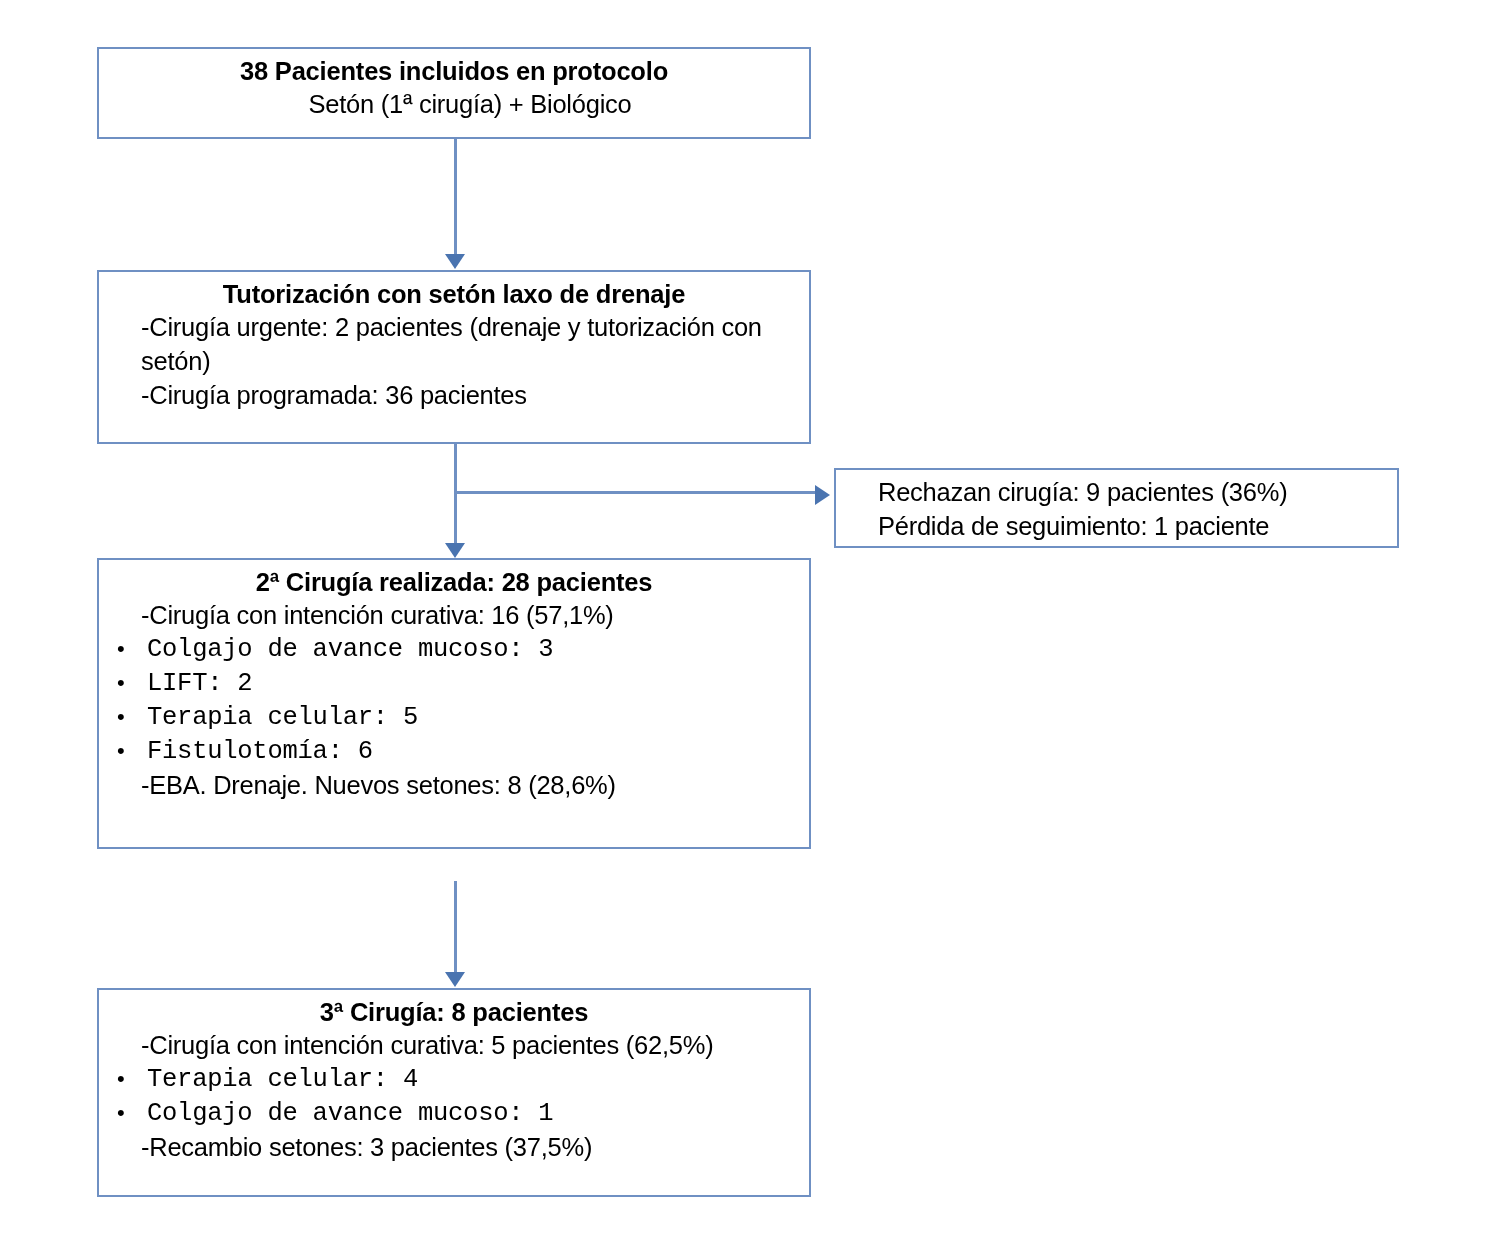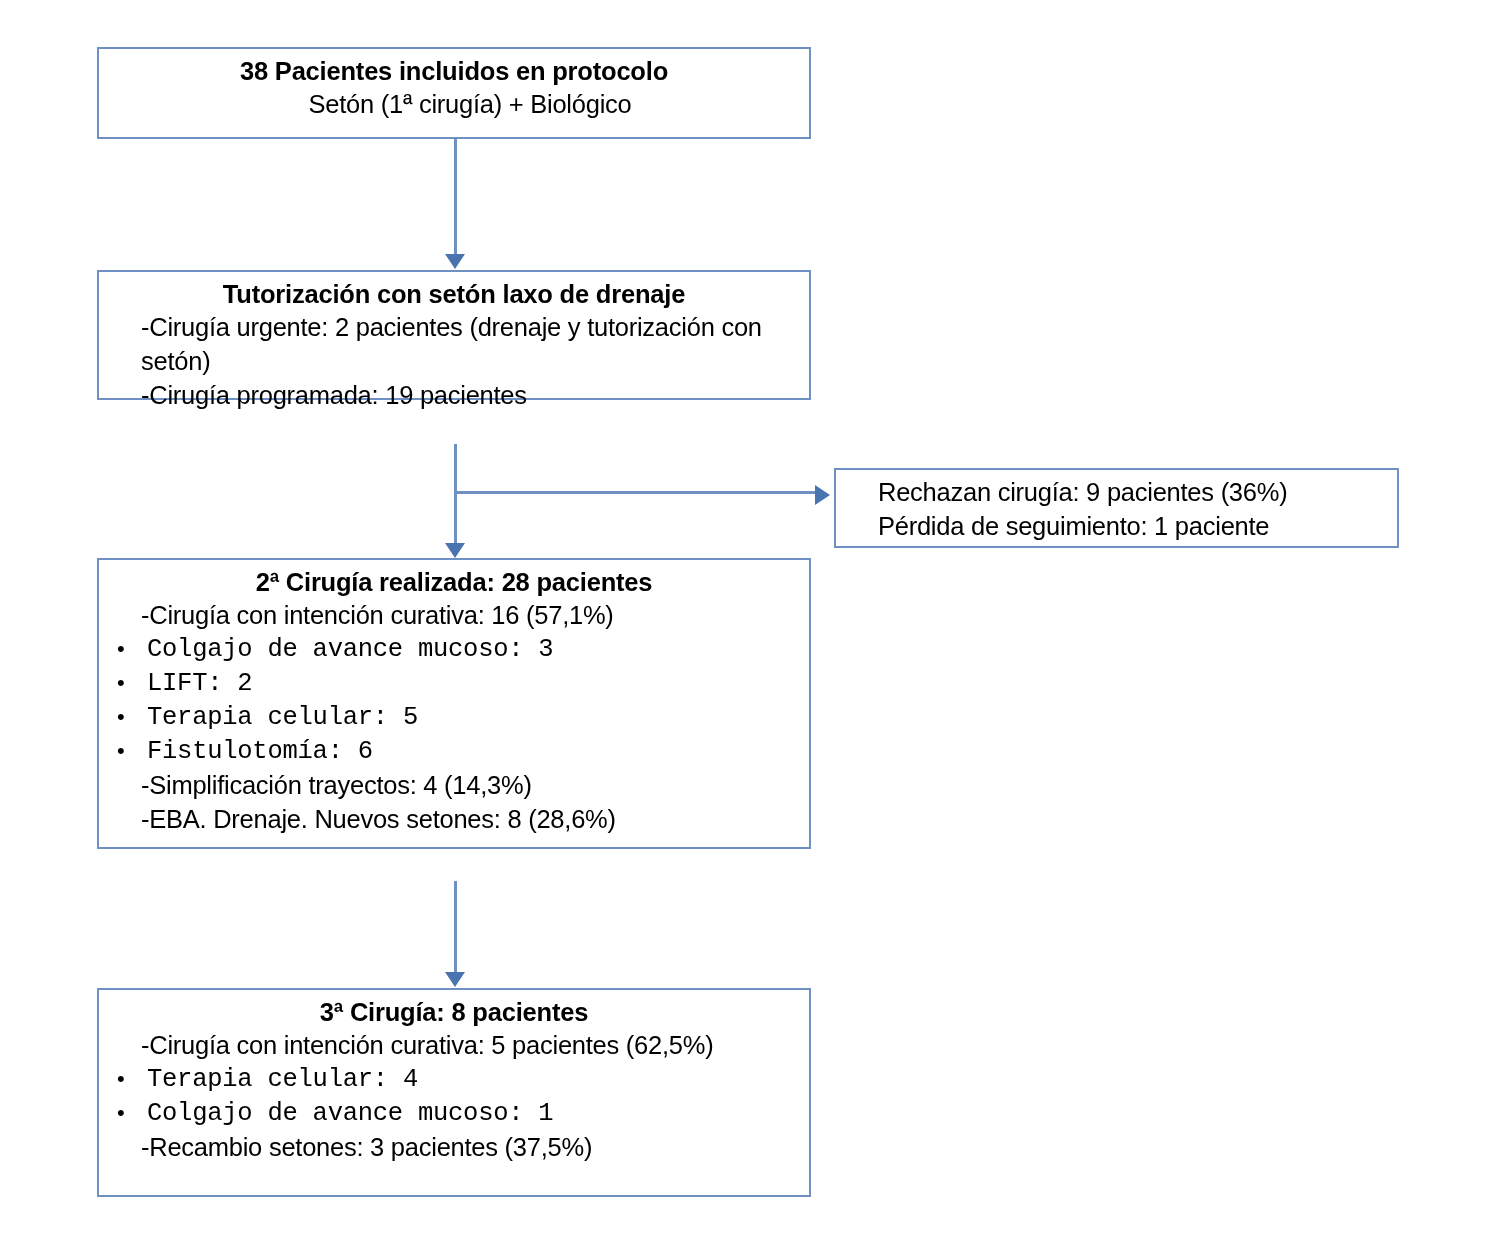--- a/index.html
+++ b/index.html
@@ -66,21 +66,21 @@
     font-size: 22px;
     line-height: 1.45;
   }
   .bullet-text {
     flex: 1 1 auto;
     font-family: Liberation Mono, monospace;
   }
 
   
   #box-top        { left: 97px;  top: 47px;   width: 714px;  height: 92px;  }
-  #box-seton      { left: 97px;  top: 270px;  width: 714px;  height: 130px; }
+  #box-seton      { left: 97px;  top: 270px;  width: 714px;  height: 174px; }
   #box-second     { left: 97px;  top: 558px;  width: 714px;  height: 291px; }
   #box-third      { left: 97px;  top: 988px;  width: 714px;  height: 209px; }
   #box-dropout    { left: 834px; top: 468px;  width: 565px;  height: 80px;  }
 
   
   .conn {
     position: absolute;
     background: #6f90c3;
   }
   .v-line { width: 3px; }
@@ -129,21 +129,21 @@
     </div>
   </div>
 
   <div class="conn v-line" id="conn1-v"></div>
   <div class="arrow-down" id="conn1-head"></div>
 
   <div class="box" id="box-seton">
     <div class="box-inner">
       <div class="title">Tutorización con setón laxo de drenaje</div>
       <div class="line">-Cirugía urgente: 2 pacientes (drenaje y tutorización con setón)</div>
-      <div class="line">-Cirugía programada: 19 pacientes</div>
+      <div class="line">-Cirugía programada: 36 pacientes</div>
     </div>
   </div>
 
   <div class="conn v-line" id="conn2-v"></div>
   <div class="arrow-down" id="conn2-head"></div>
   <div class="conn h-line" id="conn2-h"></div>
   <div class="arrow-right" id="conn2-rhead"></div>
 
   <div class="box" id="box-dropout">
     <div class="box-inner">
@@ -167,21 +167,20 @@
       </div>
       <div class="bullet-row">
         <span class="bullet-dot">•</span>
         <span class="bullet-text">Terapia celular: 5</span>
       </div>
       <div class="bullet-row">
         <span class="bullet-dot">•</span>
         <span class="bullet-text">Fistulotomía: 6</span>
       </div>
 
-      <div class="line">-Simplificación trayectos: 4 (14,3%)</div>
       <div class="line">-EBA. Drenaje. Nuevos setones: 8 (28,6%)</div>
     </div>
   </div>
 
   <div class="conn v-line" id="conn3-v"></div>
   <div class="arrow-down" id="conn3-head"></div>
 
   <div class="box" id="box-third">
     <div class="box-inner">
       <div class="title">3ª Cirugía: 8 pacientes</div>

